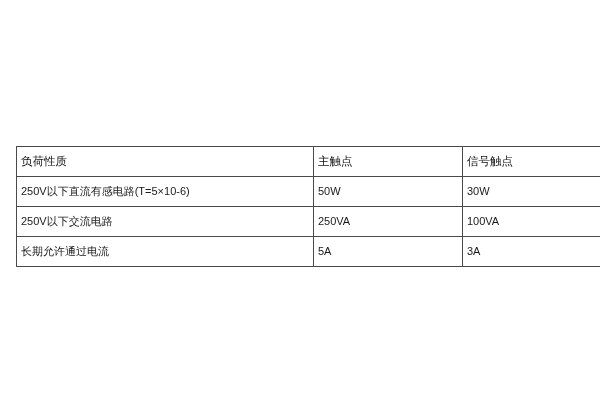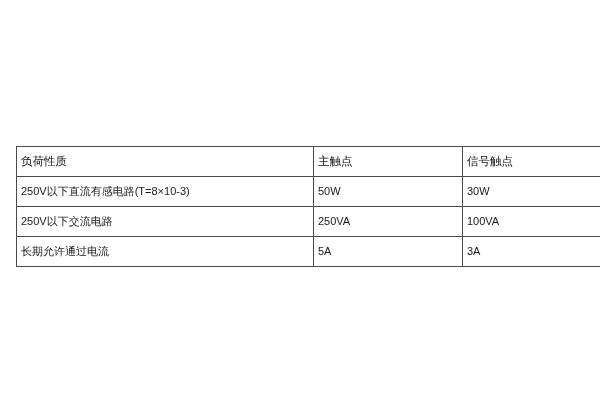--- a/index.html
+++ b/index.html
@@ -57,21 +57,21 @@
 <div class="page">
   <div class="table-wrap">
     <table class="spec-table">
       <tbody>
         <tr class="header-row">
           <td class="col-1">负荷性质</td>
           <td class="col-2">主触点</td>
           <td class="col-3">信号触点</td>
         </tr>
         <tr>
-          <td class="col-1">250V以下直流有感电路(T=8×10-3)</td>
+          <td class="col-1">250V以下直流有感电路(T=5×10-6)</td>
           <td class="col-2">50W</td>
           <td class="col-3">30W</td>
         </tr>
         <tr>
           <td class="col-1">250V以下交流电路</td>
           <td class="col-2">250VA</td>
           <td class="col-3">100VA</td>
         </tr>
         <tr>
           <td class="col-1">长期允许通过电流</td>

